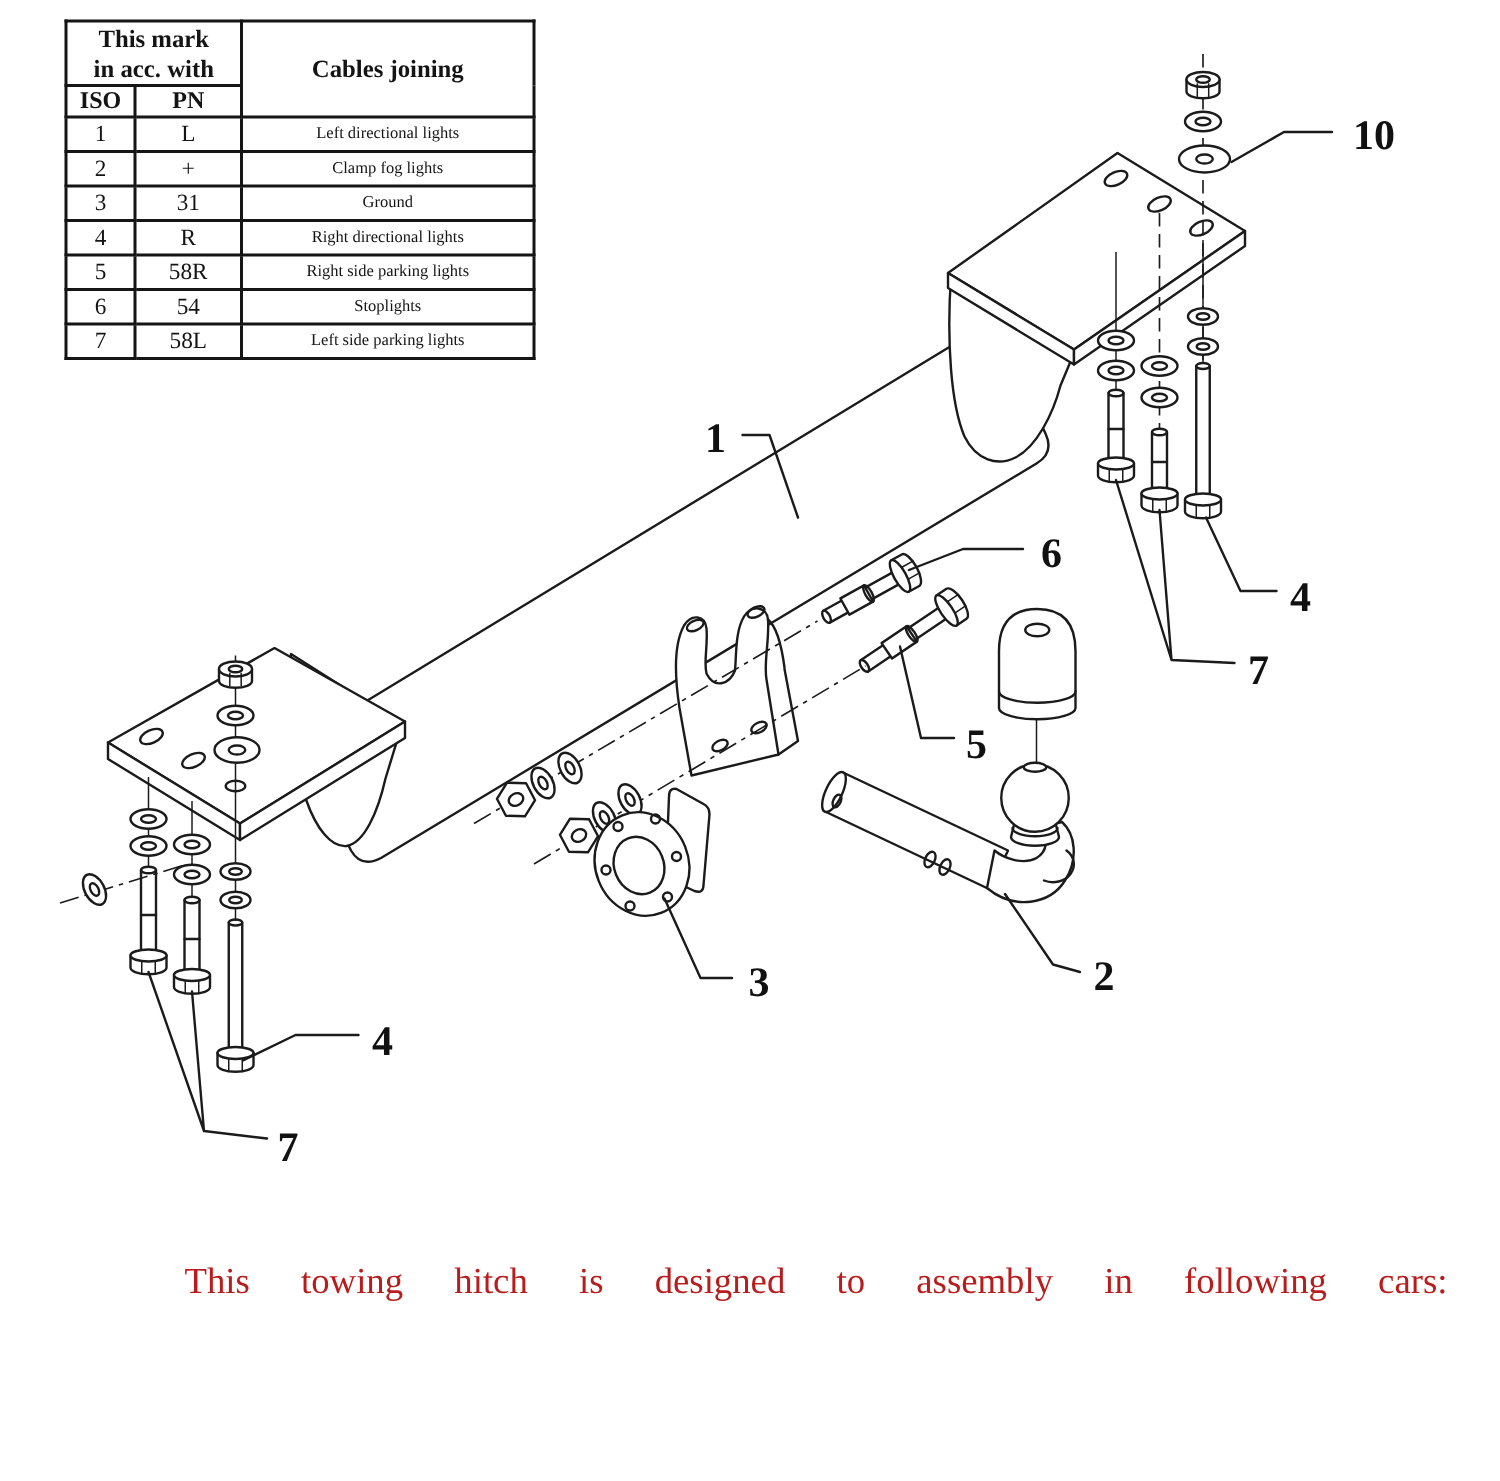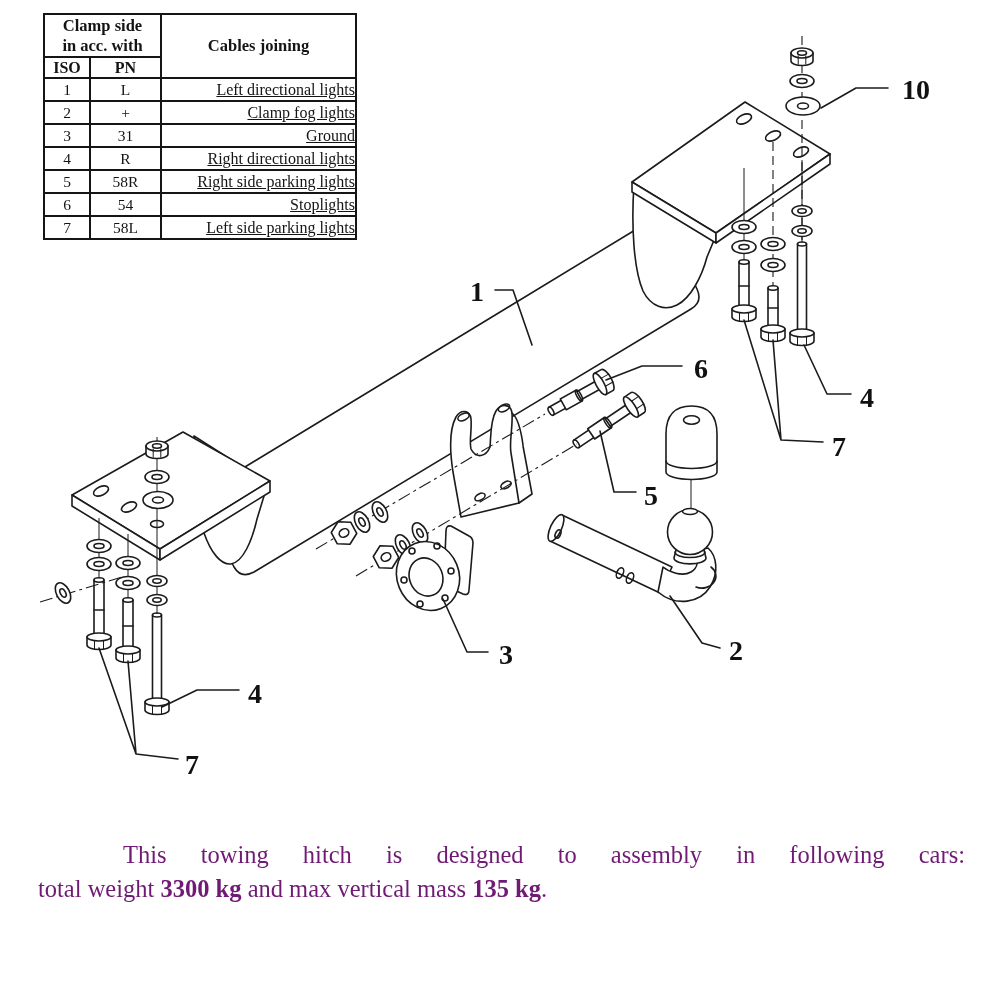--- a/index.html
+++ b/index.html
@@ -7,52 +7,52 @@
          font-family:"Liberation Serif",serif;color:#141414;}
   
   #cables-table{position:absolute;left:43px;top:13px;width:312px;border-collapse:collapse;
                 table-layout:fixed;background:#fff;}
   #cables-table td,#cables-table th{border:2px solid #151515;padding:0;overflow:hidden;
                 white-space:nowrap;font-family:"Liberation Serif",serif;}
   .th-clamp{font-weight:bold;font-size:16.5px;text-align:center;line-height:19.5px;height:41px;}
   .th-cables{font-weight:bold;font-size:16.5px;}
   .th-sub{font-weight:bold;font-size:16px;text-align:center;height:19px;line-height:19px;margin-top:26px;}
   .td-num{font-size:15.5px;text-align:center;height:21px;line-height:21px;}
-  .td-cable{font-size:16px;text-align:right;padding-left:6px;height:21px;line-height:21px;text-decoration:underline;}
+  .td-cable{font-size:11px;text-align:center;padding-left:6px;height:21px;line-height:21px;}
   
   #drawing{position:absolute;left:0;top:0;}
   .ln{fill:none;stroke:#1b1b1b;stroke-width:1.6;stroke-linecap:round;stroke-linejoin:round;}
   .fw{fill:#ffffff;stroke:#1b1b1b;stroke-width:1.6;stroke-linejoin:round;}
   .thin{fill:none;stroke:#1b1b1b;stroke-width:1;}
   .dd{fill:none;stroke:#1b1b1b;stroke-width:1.1;stroke-dasharray:13 4 3 4;}
   .dash{fill:none;stroke:#1b1b1b;stroke-width:1.1;stroke-dasharray:9 5;}
   .callout{font-family:"Liberation Serif",serif;font-size:28px;font-weight:bold;fill:#111;
            text-anchor:middle;}
   
   #footer-text{position:absolute;left:38px;top:838px;width:927px;font-size:24.5px;
-               line-height:33.5px;color:#701a75;}
+               line-height:33.5px;color:#b91c1c;}
   .jl{text-align:justify;text-align-last:justify;}
   .l1{text-indent:85px;}
   .b{font-weight:bold;}
 </style>
 </head>
 <body>
 
 <div id="stage">
 
   <table id="cables-table">
     <colgroup>
         <col style="width:46px">
         <col style="width:71px">
         <col style="width:195px">
       </colgroup>
     <tbody>
         <tr>
       <th colspan="2" class="th-clamp">
-        <span>Clamp side</span><br>
+        <span>This mark</span><br>
         <span>in acc. with</span>
       </th>
       <th rowspan="2" class="th-cables">Cables joining</th>
     </tr>
     <tr>
       <th class="th-sub">ISO</th>
       <th class="th-sub">PN</th>
     </tr>
     <tr>
       <td class="td-num">1</td>
@@ -330,18 +330,15 @@
       <text class="callout" x="192" y="774">7</text>
       <text class="callout" x="839" y="456">7</text>
       <text class="callout" x="916" y="99">10</text>
     </g>
   </svg>
 
   <div id="footer-text">
     <div class="jl l1">
       <span>This towing hitch is designed to assembly in following cars:</span>
     </div>
-    <div>
-      <span>total weight </span><span class="b">3300 kg</span><span> and max vertical mass </span><span class="b">135 kg</span><span>.</span>
-    </div>
   </div>
 
 </div>
 
 </body></html>

